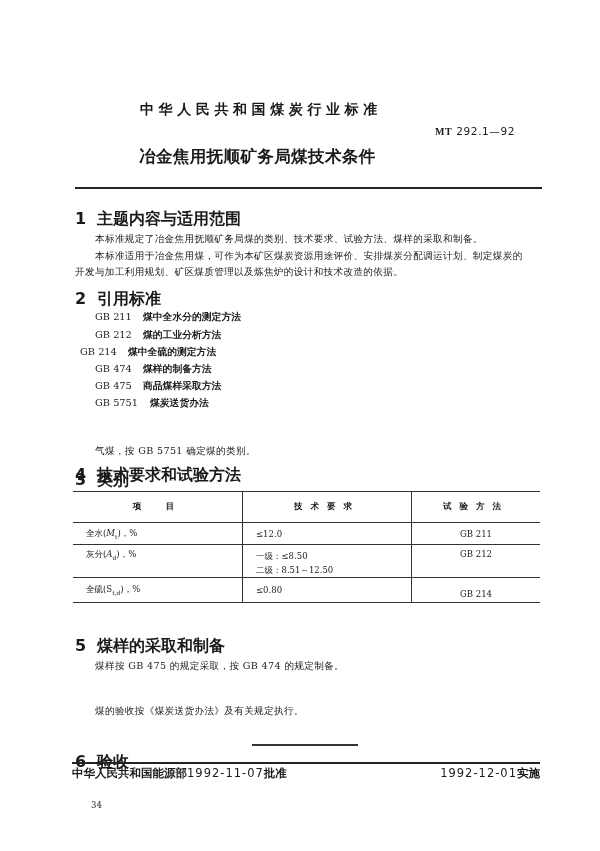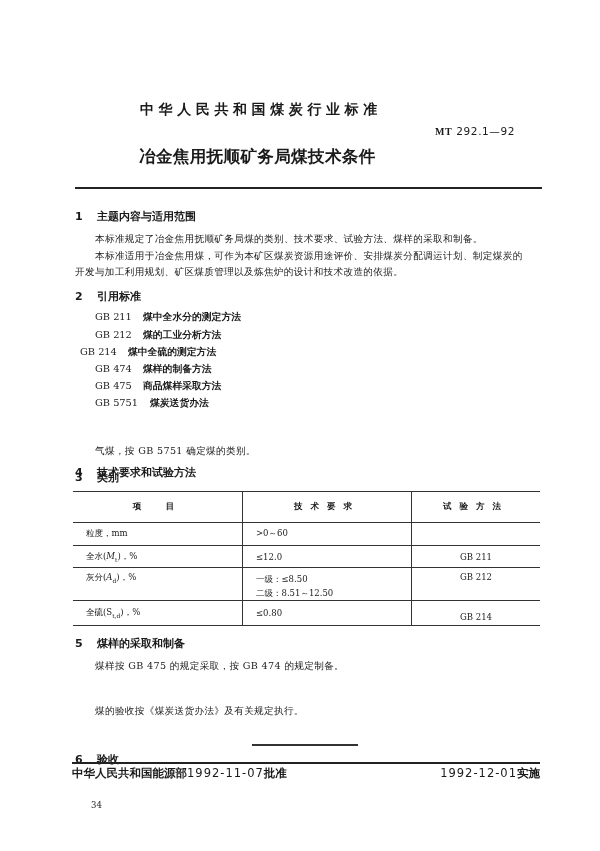--- a/index.html
+++ b/index.html
@@ -12,21 +12,21 @@
     .sans { font-family: "DejaVu Sans", "Liberation Sans", sans-serif; }
     .serif { font-family: "DejaVu Serif", "Liberation Serif", serif; }
     .bold { font-weight: bold; }
 
     .std-heading { left: 140px; top: 101px; font-size: 14px; letter-spacing: 4.6px; font-weight: bold; }
     .std-code { left: 435px; top: 125px; font-size: 10.5px; letter-spacing: 0.6px; }
     .std-code .mt { font-weight: bold; font-family: "Liberation Serif", serif; font-size: 10px; margin-right: 4px; }
     .doc-title { left: 139px; top: 146px; font-size: 16.5px; font-weight: bold; letter-spacing: 0.4px; }
     .rule { background: #222; height: 2px; }
 
-    .sec-head { font-size: 11px; font-weight: bold; }
+    .sec-head { font-size: 16px; font-weight: bold; }
     .sec-head .num { display: inline-block; width: 22px; font-weight: bold; }
     .para { font-size: 9.6px; line-height: 16px; letter-spacing: 0.35px; }
     .ref-item { font-size: 9.8px; }
     .ref-item .code { display: inline-block; width: 48px; }
     .ref-item .code.wide { width: 55px; }
 
     table.spec {
       position: absolute; left: 73px; top: 491px; width: 467px;
       border-collapse: collapse; font-size: 8.5px;
     }
@@ -92,25 +92,20 @@
 
 <table class="spec">
   <thead>
     <tr>
       <th class="c1">项　目</th>
       <th class="c2">技术要求</th>
       <th class="c3">试验方法</th>
     </tr>
   </thead>
   <tbody>
-    <tr class="r-granularity">
-      <td class="c1">粒度，mm</td>
-      <td class="c2">&gt;0～60</td>
-      <td class="c3"></td>
-    </tr>
     <tr class="r-moisture">
       <td class="c1">全水(<i>M</i><sub style="font-size:6px;">t</sub>)，%</td>
       <td class="c2">≤12.0</td>
       <td class="c3">GB 211</td>
     </tr>
     <tr class="r-ash">
       <td class="c1">灰分(<i>A</i><sub style="font-size:6px;">d</sub>)，%</td>
       <td class="c2">
         <div>一级：≤8.50</div>
         <div>二级：8.51～12.50</div>

